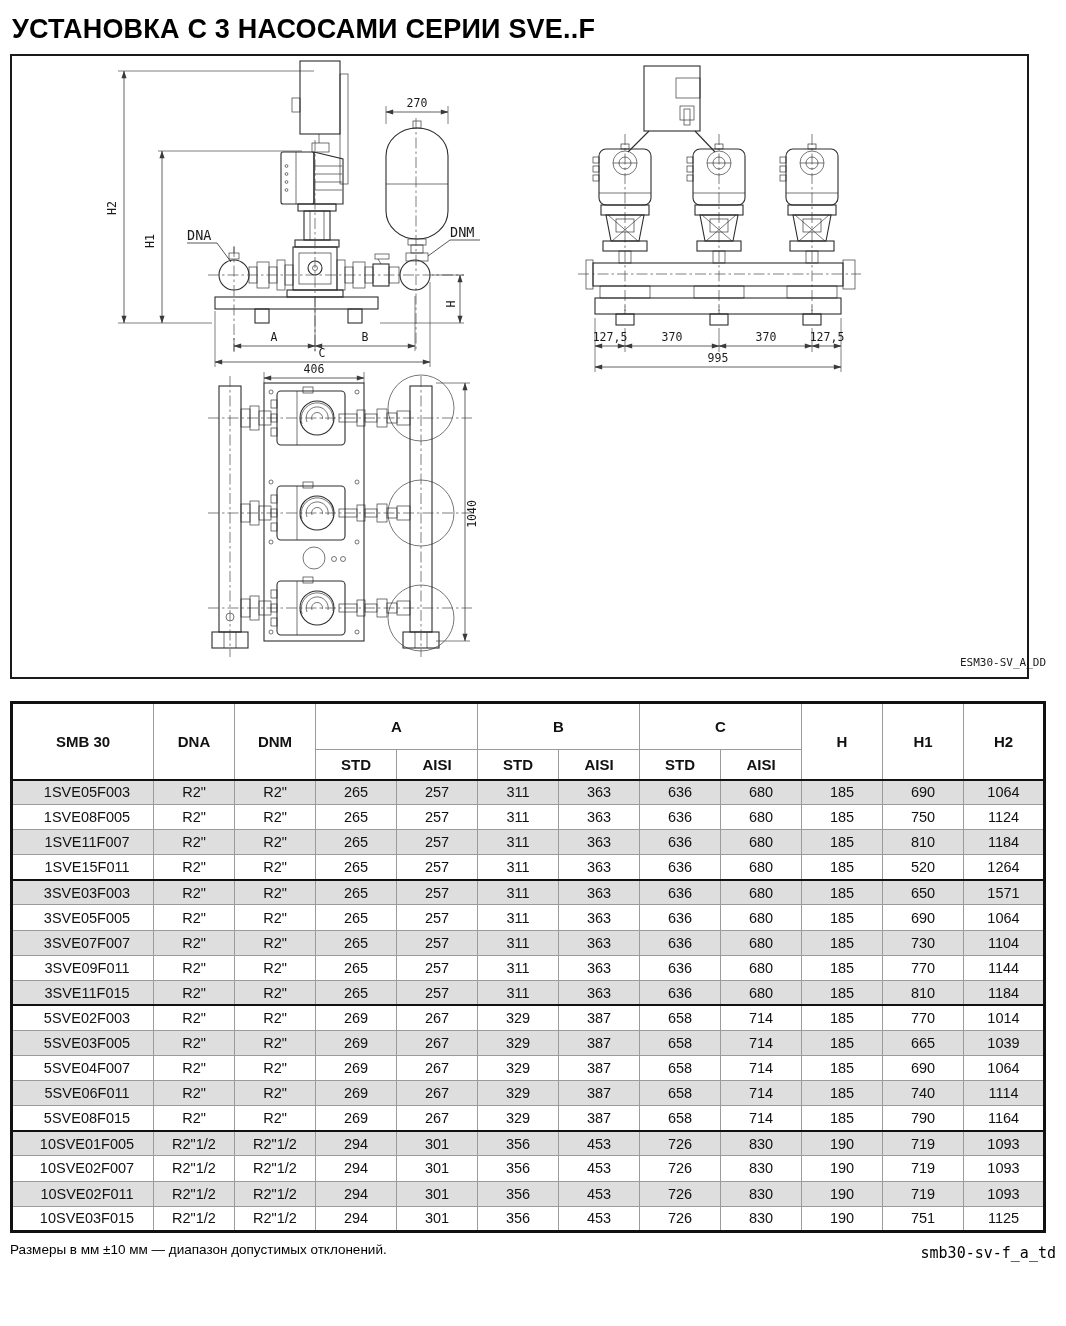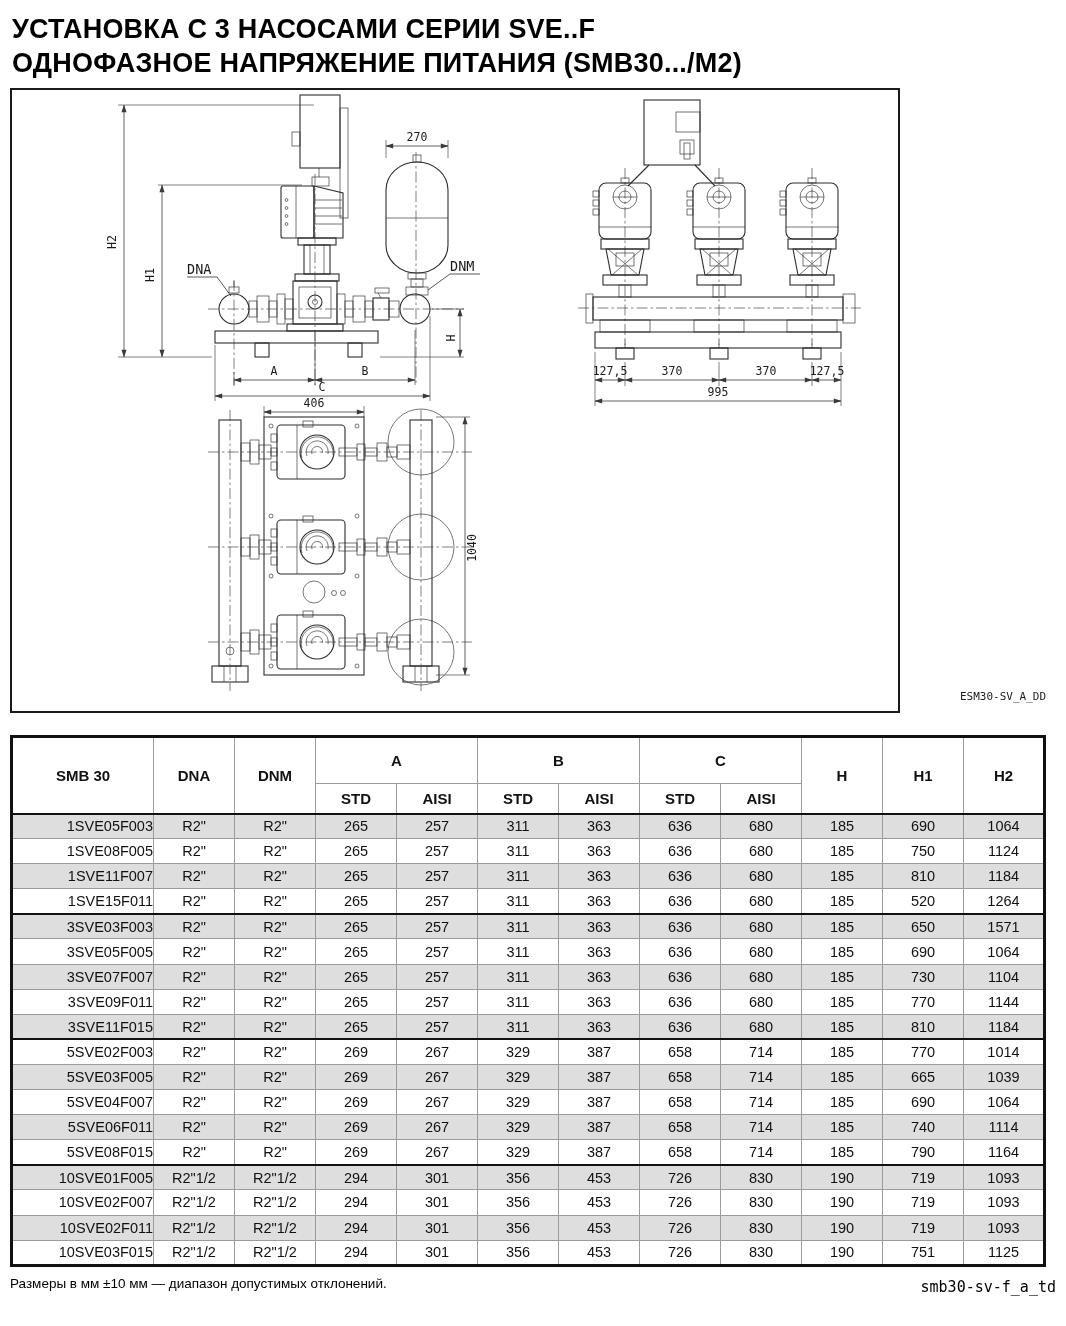--- a/index.html
+++ b/index.html
@@ -1,21 +1,21 @@
 <!DOCTYPE html>
 <html><head>
 <meta charset="utf-8">
 <style>
   * { box-sizing: border-box; }
   html,body { margin:0; padding:0; background:#fff; }
   body { width:1066px; height:1326px; font-family:"Liberation Sans",sans-serif; color:#000; overflow:hidden; }
 
   .title { padding:12px 12px 0 12px; font-size:27px; font-weight:bold; line-height:34px; letter-spacing:.2px; }
 
-  .figure { margin:8px 10px 0 10px; width:890px; height:625px; border:2px solid #1a1a1a; background:#fff; }
+  .figure { margin:8px 10px 0 10px; width:1019px; height:625px; border:2px solid #1a1a1a; background:#fff; }
   .figure svg { display:block; }
 
   
   .ol  { stroke:#2d2d2d; stroke-width:1.1; fill:none; }
   .ol2 { stroke:#2d2d2d; stroke-width:.65; fill:none; }
   .dim { stroke:#3a3a3a; stroke-width:.8; fill:none; marker-start:url(#arr); marker-end:url(#arr); }
   .ext { stroke:#3a3a3a; stroke-width:.65; fill:none; }
   .cl  { stroke:#474747; stroke-width:.7; fill:none; stroke-dasharray:11 3 2.5 3; }
   .ldr { stroke:#2d2d2d; stroke-width:.8; fill:none; }
   text.dimtxt  { font-family:"DejaVu Sans Mono",monospace; font-size:11.5px; fill:#1b1b1b; }
@@ -26,32 +26,31 @@
                     border:3px solid #111; }
   .datatable th, .datatable td { border:1px solid #9b9b9b; text-align:center; padding:0;
                     font-size:14.5px; color:#111; overflow:hidden; white-space:nowrap; }
   .datatable thead th { font-weight:bold; font-size:15px; background:#fff; }
   .datatable thead tr.main th { height:47px; }
   .datatable thead tr.sub th  { height:30px; }
   .datatable thead { border-bottom:2.5px solid #111; }
   .datatable tbody td { height:25.1px; }
   .datatable tbody tr:nth-child(odd) { background:#dedede; }
   .datatable tbody tr.group-start { border-top:2.5px solid #111; }
-  .datatable tbody td.model { text-align:right; padding-left:8px; }
+  .datatable tbody td.model { text-align:center; padding-left:8px; }
 
   .footer { width:1046px; margin:9px 23px 0 10px; display:flex; justify-content:space-between; align-items:flex-start; }
   .footer .left  { font-size:13.5px; }
   .footer .right { font-family:"DejaVu Sans Mono",monospace; font-size:15px; padding-top:2px; }
 </style>
 </head>
 <body>
 
 <div class="title">
   <div>УСТАНОВКА С 3 НАСОСАМИ СЕРИИ SVE..F</div>
-  <div>ОДНОФАЗНОЕ НАПРЯЖЕНИЕ ПИТАНИЯ (SMB30.../M2)</div>
 </div>
 
 <div class="figure">
 <svg viewBox="0 0 1042 621" width="1042" height="621">
   <defs>
     <marker id="arr" viewBox="0 0 10 10" refX="9.5" refY="5" markerWidth="10" markerHeight="10" orient="auto-start-reverse">
       <path d="M0.5,1.8 L10,5 L0.5,8.2 Z" fill="#3a3a3a"></path>
     </marker>
 
     <g id="pumpTop">

